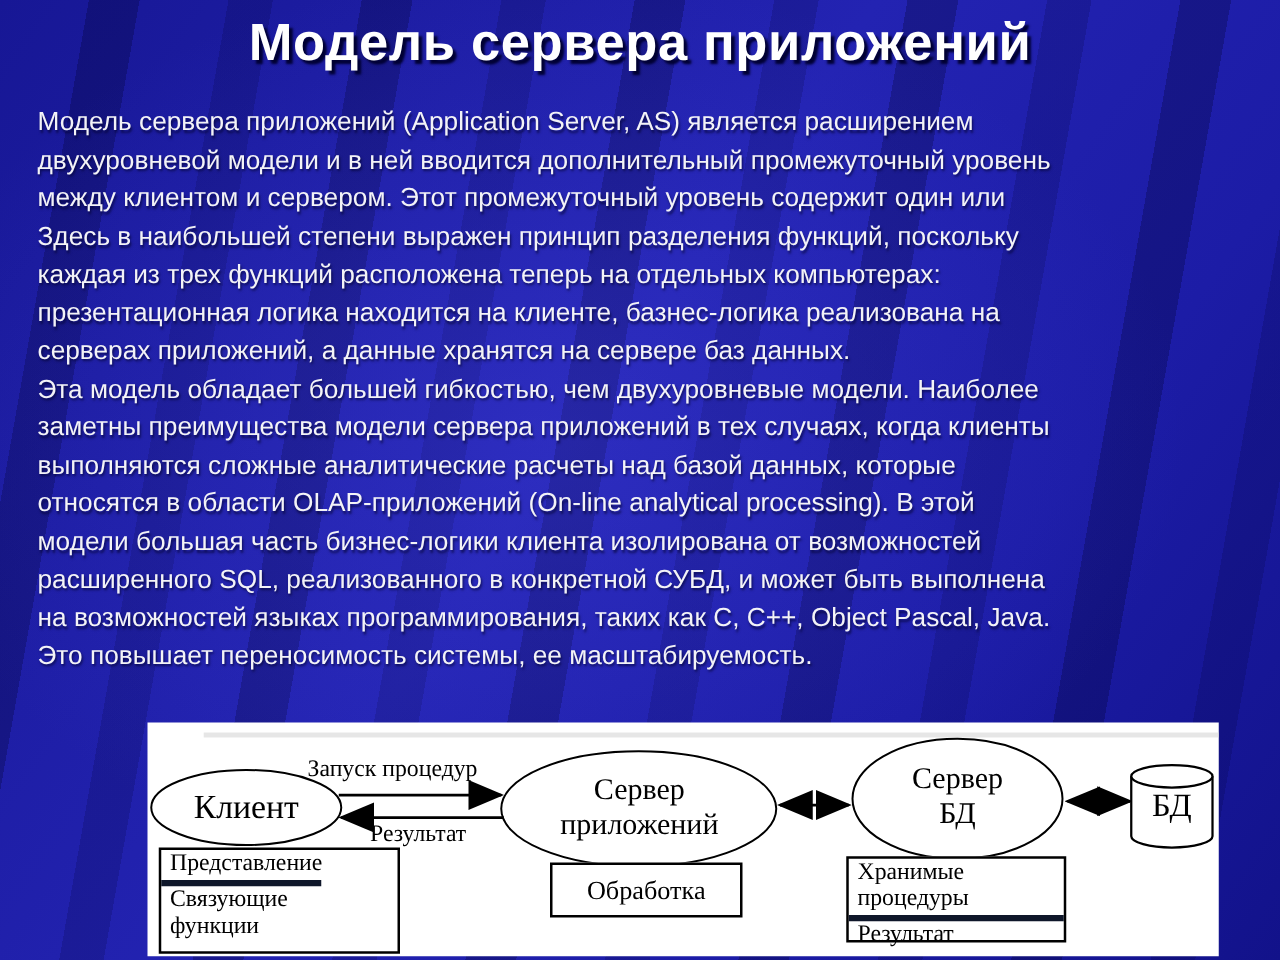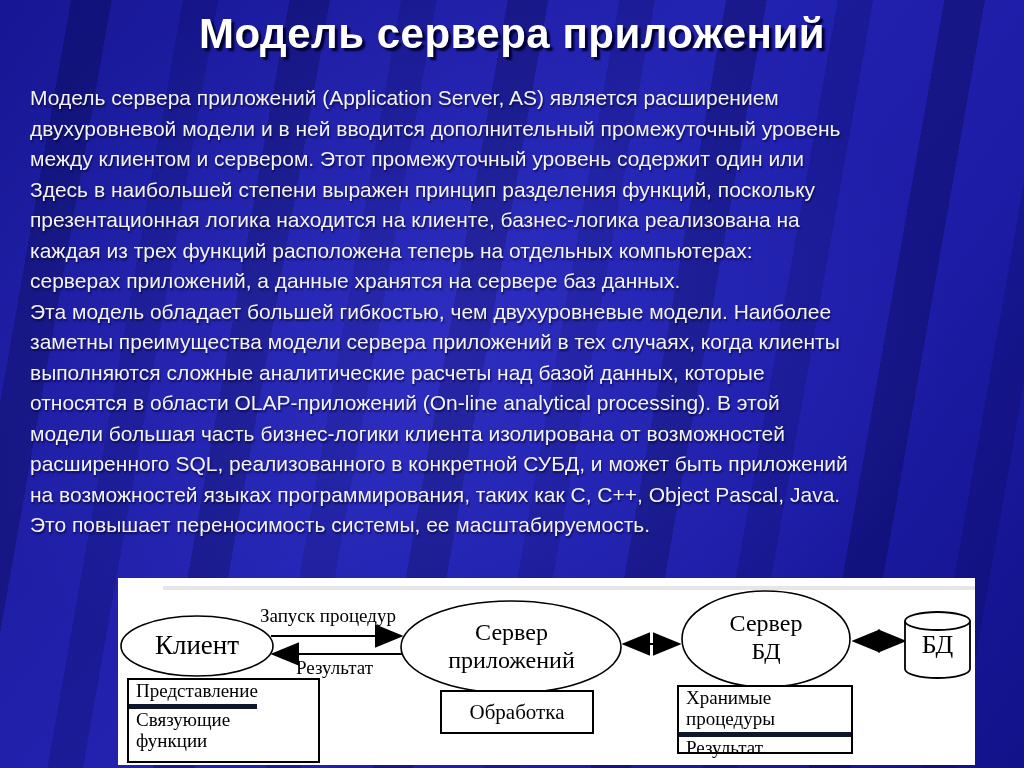--- a/index.html
+++ b/index.html
@@ -52,21 +52,21 @@
   .panel svg { position: absolute; left: 0; top: 0; }
 
   .artifact {
     position: absolute; left: 45px; top: 8px;
     width: 812px; height: 4px;
     background: #d9d9d9; opacity: 0.65;
   }
 
   .dlabel { position: absolute; color: #000; }
   .lbl-client   { left: 3px;  top: 52px;  width: 152px; text-align: center; font-size: 27px; }
-  .lbl-request  { left: 142px; top: 27px; font-size: 19px; }
+  .lbl-request  { left: 128px; top: 27px; font-size: 19px; }
   .lbl-result   { left: 178px; top: 79px; font-size: 19px; }
   .lbl-appsrv   { left: 284px; top: 40px; width: 219px; text-align: center; font-size: 24px; line-height: 28px; }
   .lbl-dbsrv    { left: 564px; top: 31px; width: 168px; text-align: center; font-size: 24px; line-height: 28px; }
   .lbl-db       { left: 787px; top: 52px; width: 65px;  text-align: center; font-size: 26px; }
 
   .dbox {
     position: absolute;
     background: #ffffff;
     border: 2px solid #000000;
     font-size: 19px;
@@ -86,29 +86,29 @@
 
 <div class="slide">
 
   <div class="title">Модель сервера приложений</div>
 
   <div class="body-text">
     <div class="bline">Модель сервера приложений (Application Server, AS) является расширением</div>
     <div class="bline">двухуровневой модели и в ней вводится дополнительный промежуточный уровень</div>
     <div class="bline">между клиентом и сервером. Этот промежуточный уровень содержит один или</div>
     <div class="bline">Здесь в наибольшей степени выражен принцип разделения функций, поскольку</div>
+    <div class="bline">каждая из трех функций расположена теперь на отдельных компьютерах:</div>
     <div class="bline">презентационная логика находится на клиенте, базнес-логика реализована на</div>
-    <div class="bline">каждая из трех функций расположена теперь на отдельных компьютерах:</div>
     <div class="bline">серверах приложений, а данные хранятся на сервере баз данных.</div>
     <div class="bline">Эта модель обладает большей гибкостью, чем двухуровневые модели. Наиболее</div>
     <div class="bline">заметны преимущества модели сервера приложений в тех случаях, когда клиенты</div>
     <div class="bline">выполняются сложные аналитические расчеты над базой данных, которые</div>
     <div class="bline">относятся в области OLAP-приложений (On-line analytical processing). В этой</div>
     <div class="bline">модели большая часть бизнес-логики клиента изолирована от возможностей</div>
-    <div class="bline">расширенного SQL, реализованного в конкретной СУБД, и может быть приложений</div>
+    <div class="bline">расширенного SQL, реализованного в конкретной СУБД, и может быть выполнена</div>
     <div class="bline">на возможностей языках программирования, таких как C, C++, Object Pascal, Java.</div>
     <div class="bline">Это повышает переносимость системы, ее масштабируемость.</div>
   </div>
 
   <div class="panel">
     <div class="artifact"></div>
 
     <svg width="857" height="187" viewBox="0 0 857 187">
       <defs>
         <marker id="ah" viewBox="0 0 12 10" refX="11" refY="5" markerWidth="13" markerHeight="11" orient="auto-start-reverse">

